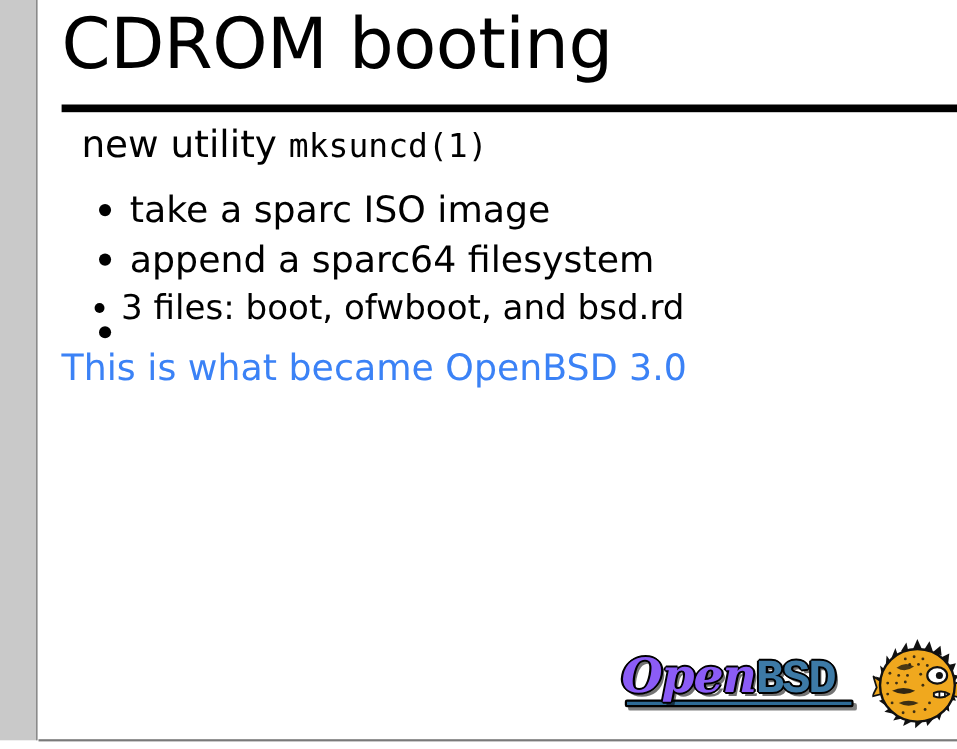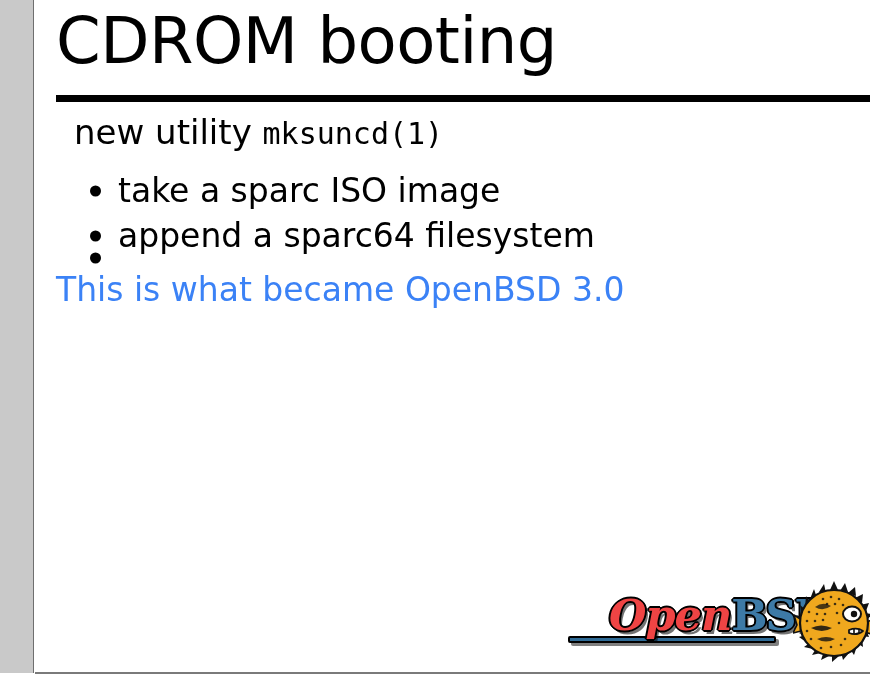--- a/index.html
+++ b/index.html
@@ -156,35 +156,35 @@
     top: 14px;
     font-family: "DejaVu Serif", serif;
     font-size: 43px;
     font-weight: bold;
     font-style: italic;
     letter-spacing: -1px;
     white-space: nowrap;
     line-height: 48px;
   }
   .logo-open {
-    color: #ef4444;
+    color: #8b5cf6;
     text-shadow:
        2px 0 0 #000, -2px 0 0 #000, 0 2px 0 #000, 0 -2px 0 #000,
        1px 1px 0 #000, -1px -1px 0 #000, 1px -1px 0 #000, -1px 1px 0 #000,
        3px 4px 0 rgba(0,0,0,0.55);
-    margin-left: 44px;
   }
   .logo-bsd {
     color: #3d7aa6;
     font-style: normal;
     letter-spacing: -2px;
     text-shadow:
        2px 0 0 #000, -2px 0 0 #000, 0 2px 0 #000, 0 -2px 0 #000,
        1px 1px 0 #000, -1px -1px 0 #000, 1px -1px 0 #000, -1px 1px 0 #000,
        3px 4px 0 rgba(0,0,0,0.55);
+    font-family: Liberation Mono, monospace;
   }
   .logo-underbar {
     position: absolute;
     left: 3px;
     top: 59px;
     width: 208px;
     height: 7px;
     background: #2f6b96;
     border: 2px solid #000;
     border-radius: 2px;
@@ -217,20 +217,28 @@
       <p class="line-lead"><span>new utility </span><span class="mono">mksuncd(1)</span></p>
 
       <ul class="lvl1">
         <li>
           <span class="bullet"></span>
           <span>take a sparc ISO image</span>
         </li>
         <li>
           <span class="bullet"></span>
           <span>append a sparc64 filesystem</span>
+        </li>
+        <li style="padding:0; list-style:none;">
+          <ul class="lvl2">
+            <li>
+              <span class="bullet"></span>
+              <span>3 files: boot, ofwboot, and bsd.rd</span>
+            </li>
+          </ul>
         </li>
         <li>
           <span class="bullet"></span>
         </li>
       </ul>
 
       <div class="conclusion">This is what became OpenBSD 3.0</div>
 
     </div>
 

